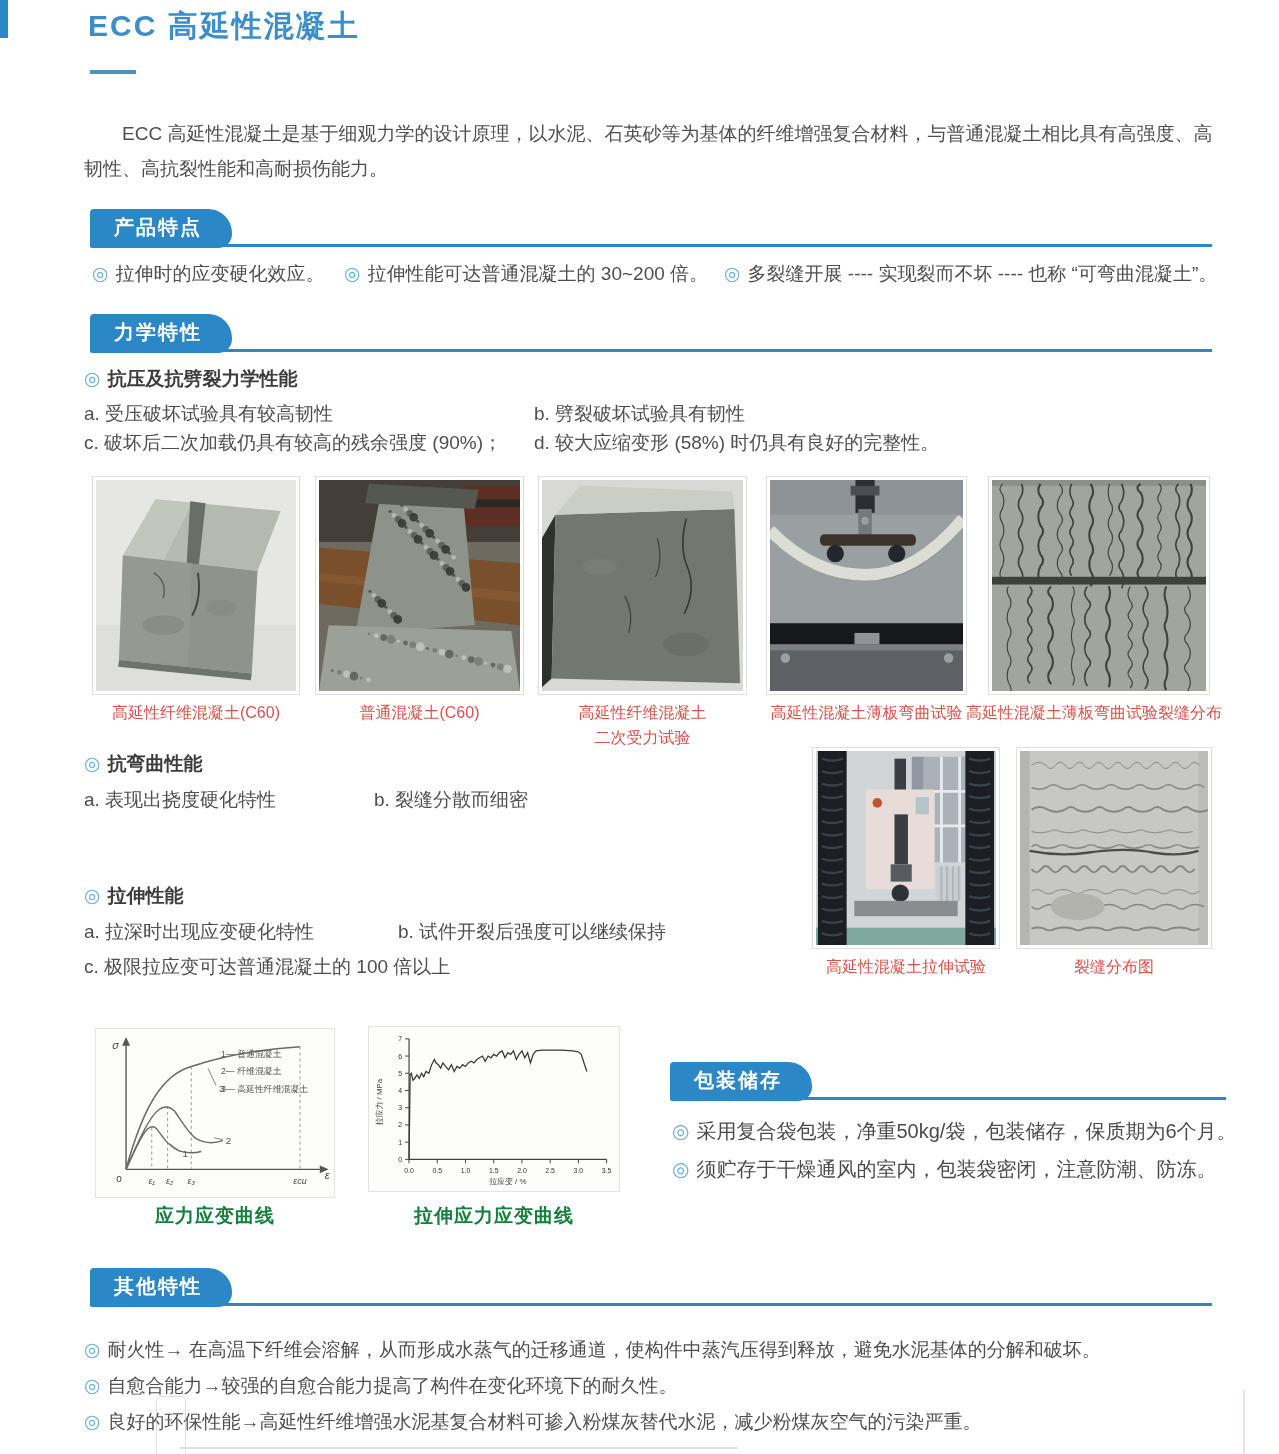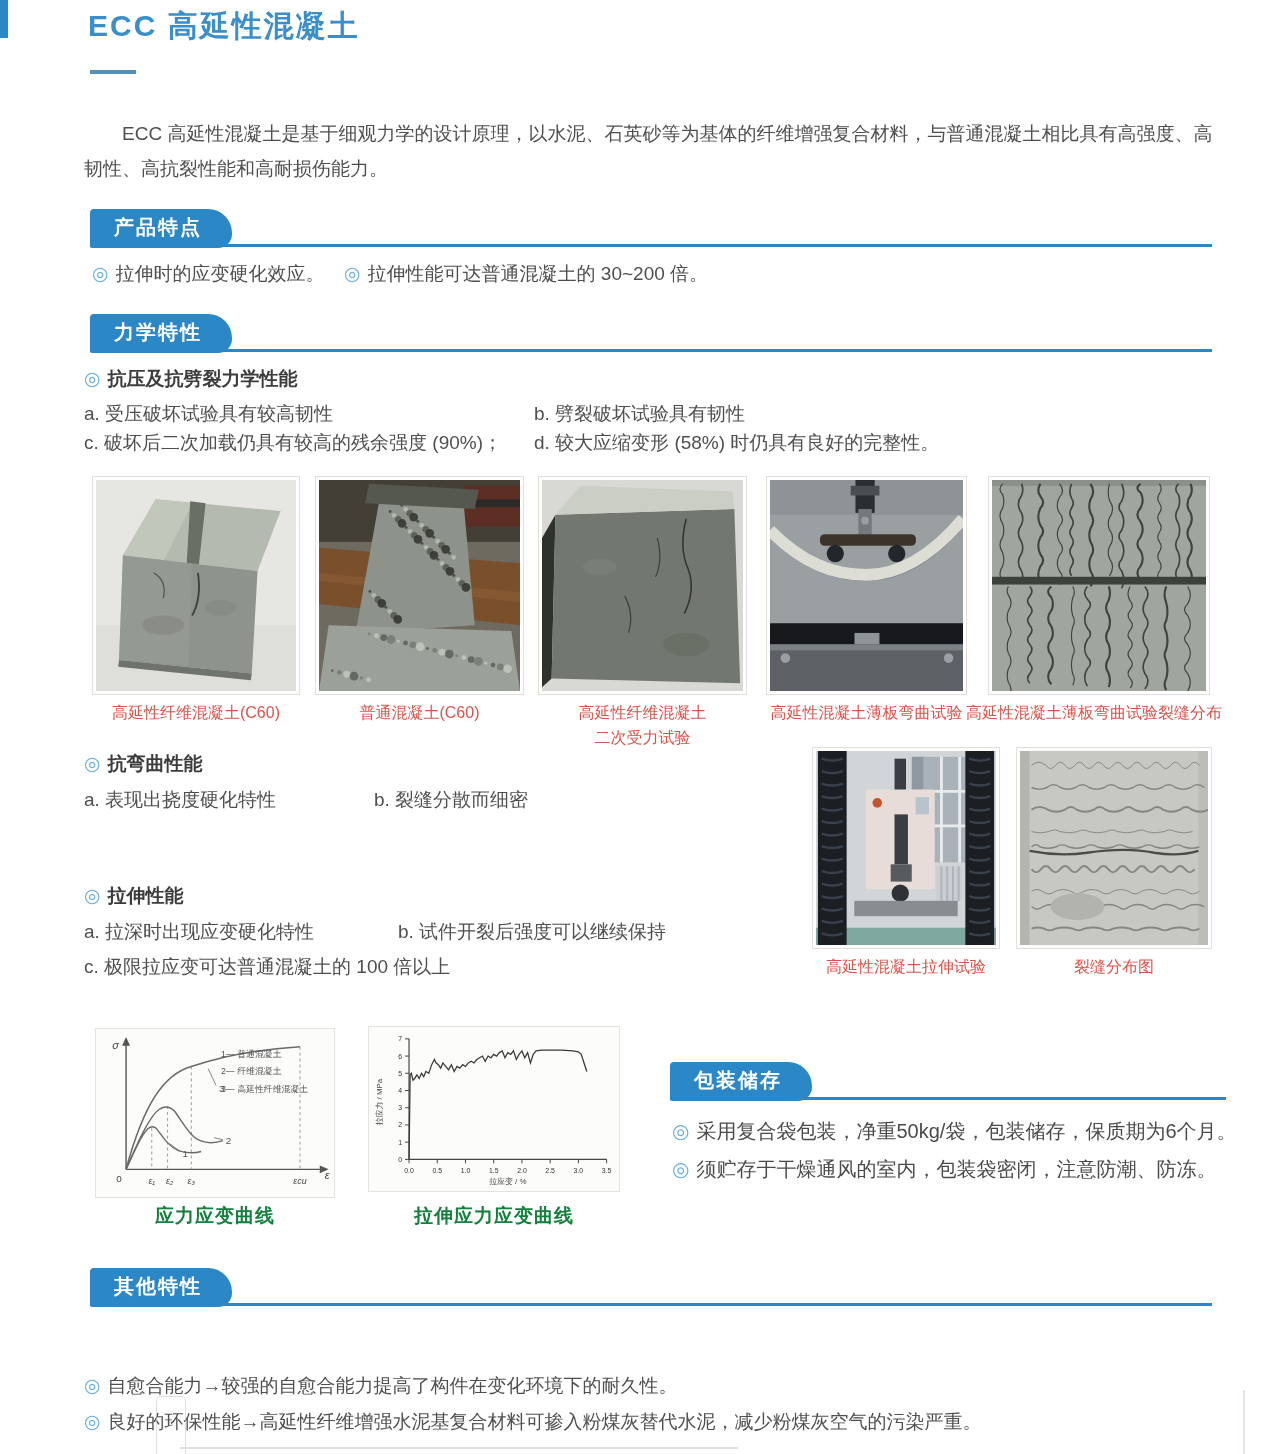--- a/index.html
+++ b/index.html
@@ -49,20 +49,23 @@
   <div class="abs bar" style="left:90px;top:209px;width:1122px;">
     <span class="badge">产品特点</span>
     <span class="rule"></span>
   </div>
 
   <div class="abs item nowrap" style="left:92px;top:261px;">
     <span class="bullet">◎</span><span>拉伸时的应变硬化效应。</span>
   </div>
   <div class="abs item nowrap" style="left:344px;top:261px;">
     <span class="bullet">◎</span><span>拉伸性能可达普通混凝土的 30~200 倍。</span>
+  </div>
+  <div class="abs item nowrap" style="left:724px;top:261px;">
+    <span class="bullet">◎</span><span>多裂缝开展 ---- 实现裂而不坏 ---- 也称 “可弯曲混凝土”。</span>
   </div>
 
   <div class="abs bar" style="left:90px;top:314px;width:1122px;">
     <span class="badge">力学特性</span>
     <span class="rule"></span>
   </div>
 
   <div class="abs subhead nowrap" style="left:84px;top:366px;">
     <span class="bullet">◎</span><span>抗压及抗劈裂力学性能</span>
   </div>
@@ -424,20 +427,23 @@
     <span class="bullet">◎</span><span>采用复合袋包装，净重50kg/袋，包装储存，保质期为6个月。</span>
   </div>
   <div class="abs item-lg nowrap" style="left:672px;top:1156px;">
     <span class="bullet">◎</span><span>须贮存于干燥通风的室内，包装袋密闭，注意防潮、防冻。</span>
   </div>
 
   <div class="abs bar" style="left:90px;top:1268px;width:1122px;">
     <span class="badge">其他特性</span>
     <span class="rule"></span>
   </div>
+  <div class="abs item nowrap" style="left:84px;top:1337px;">
+    <span class="bullet">◎</span><span>耐火性→ 在高温下纤维会溶解，从而形成水蒸气的迁移通道，使构件中蒸汽压得到释放，避免水泥基体的分解和破坏。</span>
+  </div>
   <div class="abs item nowrap" style="left:84px;top:1373px;">
     <span class="bullet">◎</span><span>自愈合能力→较强的自愈合能力提高了构件在变化环境下的耐久性。</span>
   </div>
   <div class="abs item nowrap" style="left:84px;top:1409px;">
     <span class="bullet">◎</span><span>良好的环保性能→高延性纤维增强水泥基复合材料可掺入粉煤灰替代水泥，减少粉煤灰空气的污染严重。</span>
   </div>
 
   <div class="abs ghost" style="left:156px;top:1396px;width:28px;height:58px;"></div>
   <div class="abs hairline" style="left:180px;top:1447px;width:558px;height:2px;"></div>
   <div class="abs pink-line" style="left:1243px;top:1390px;width:2px;height:64px;"></div>

